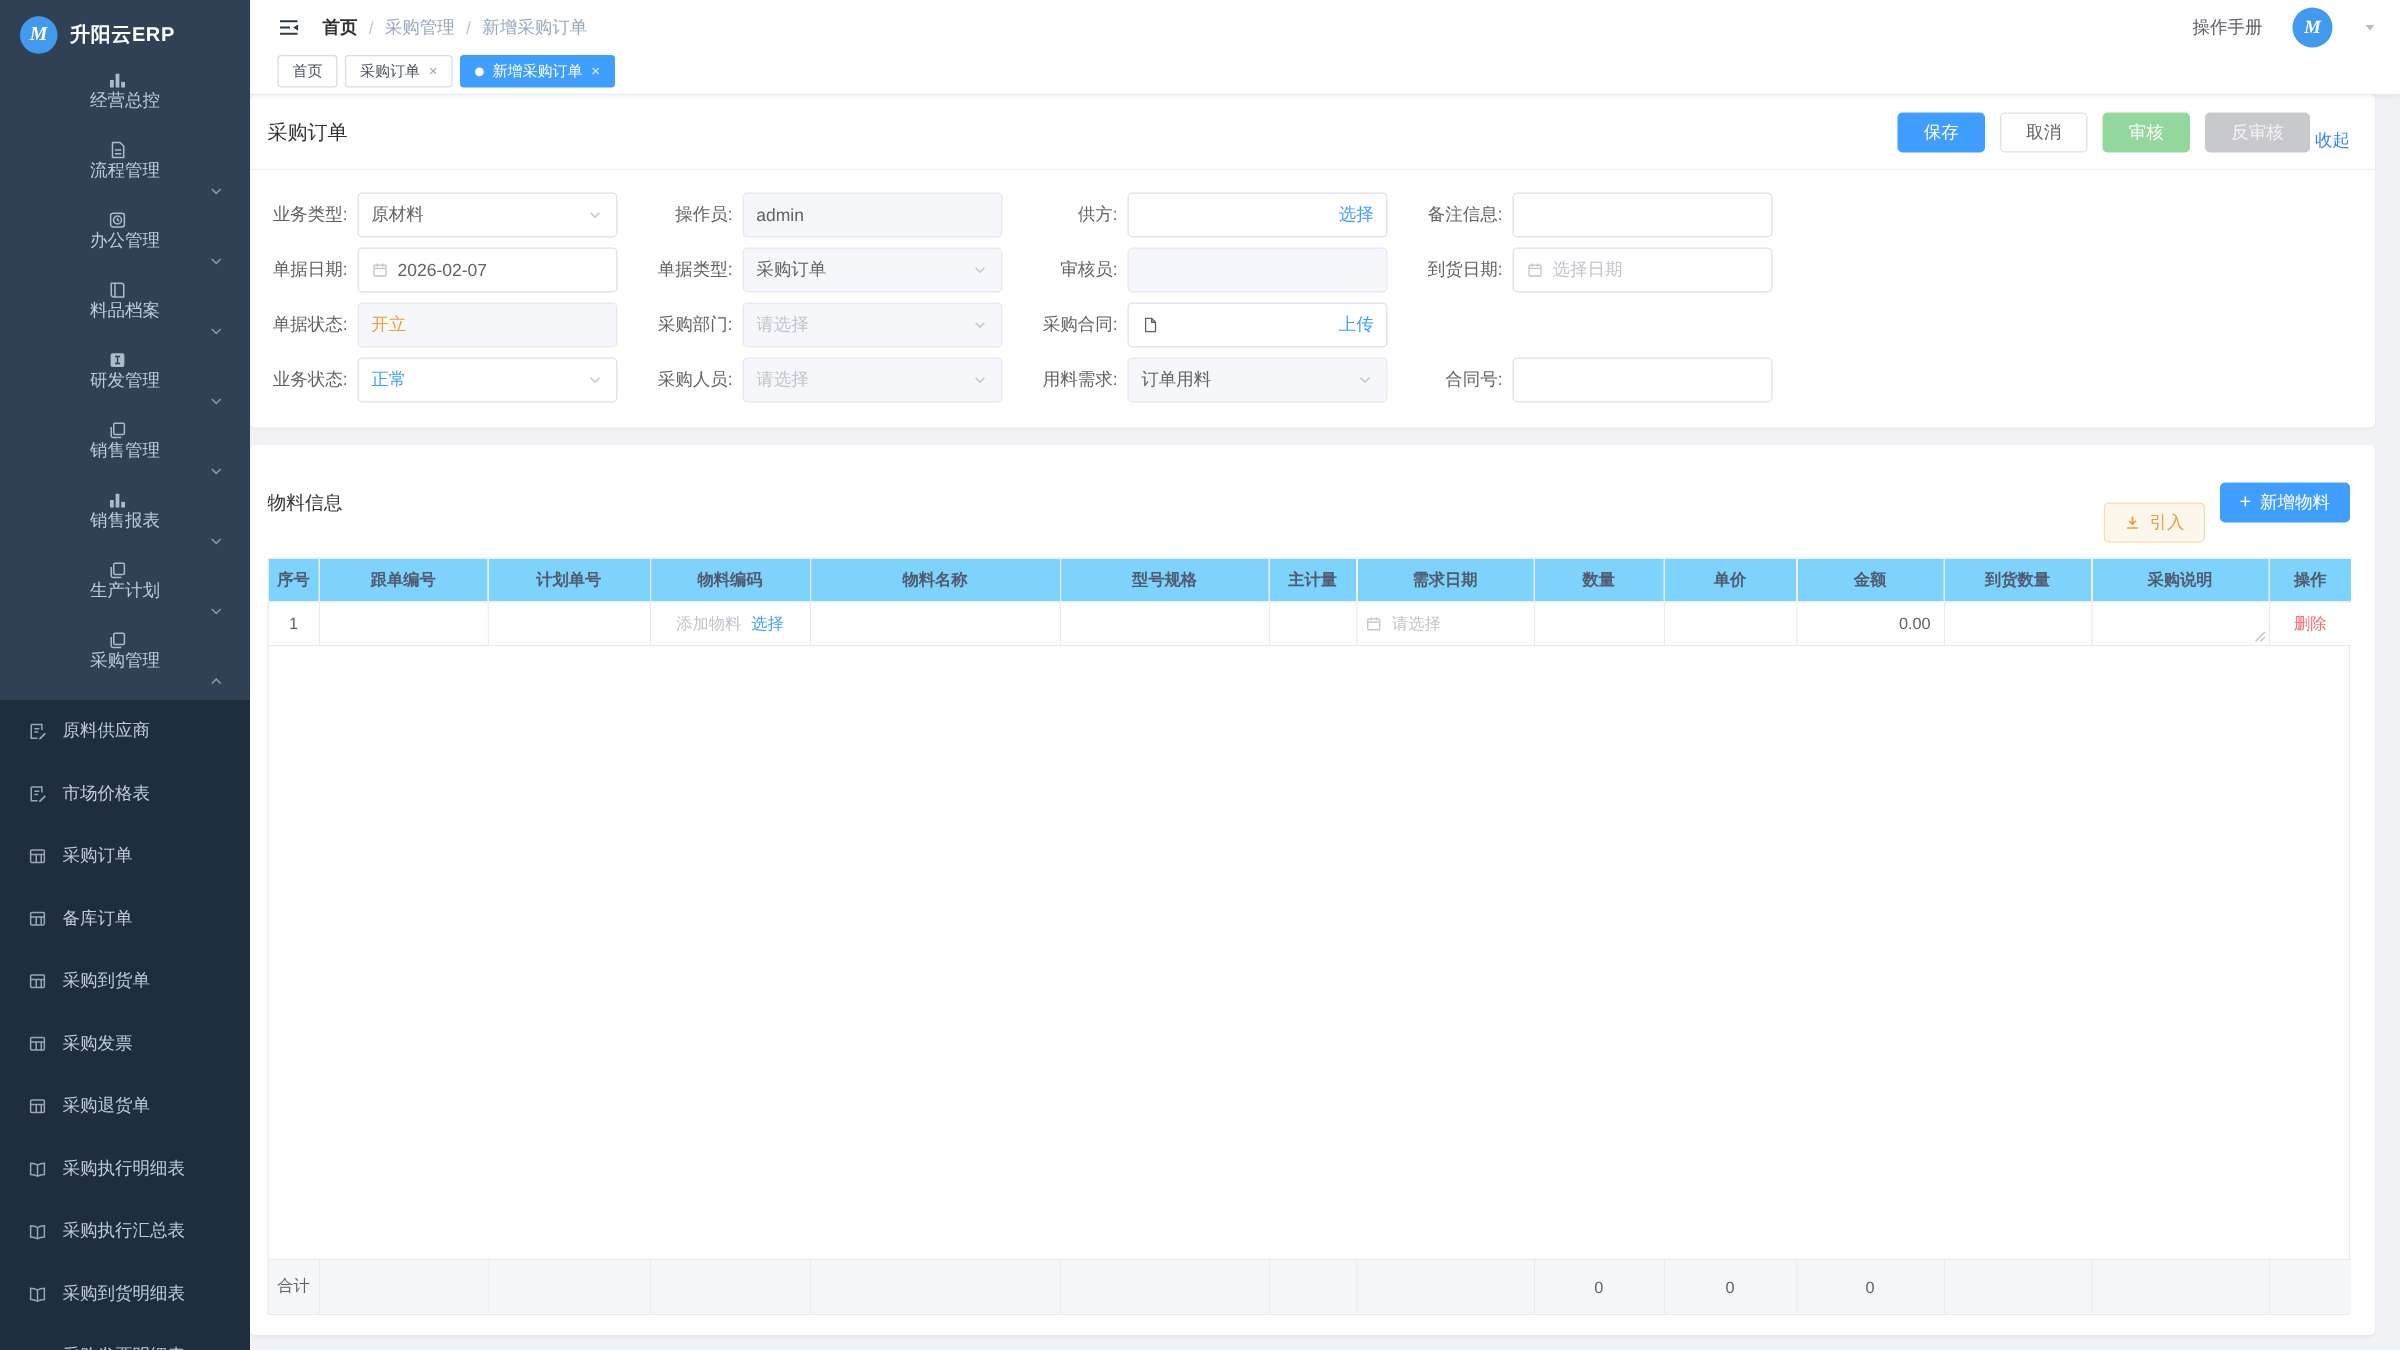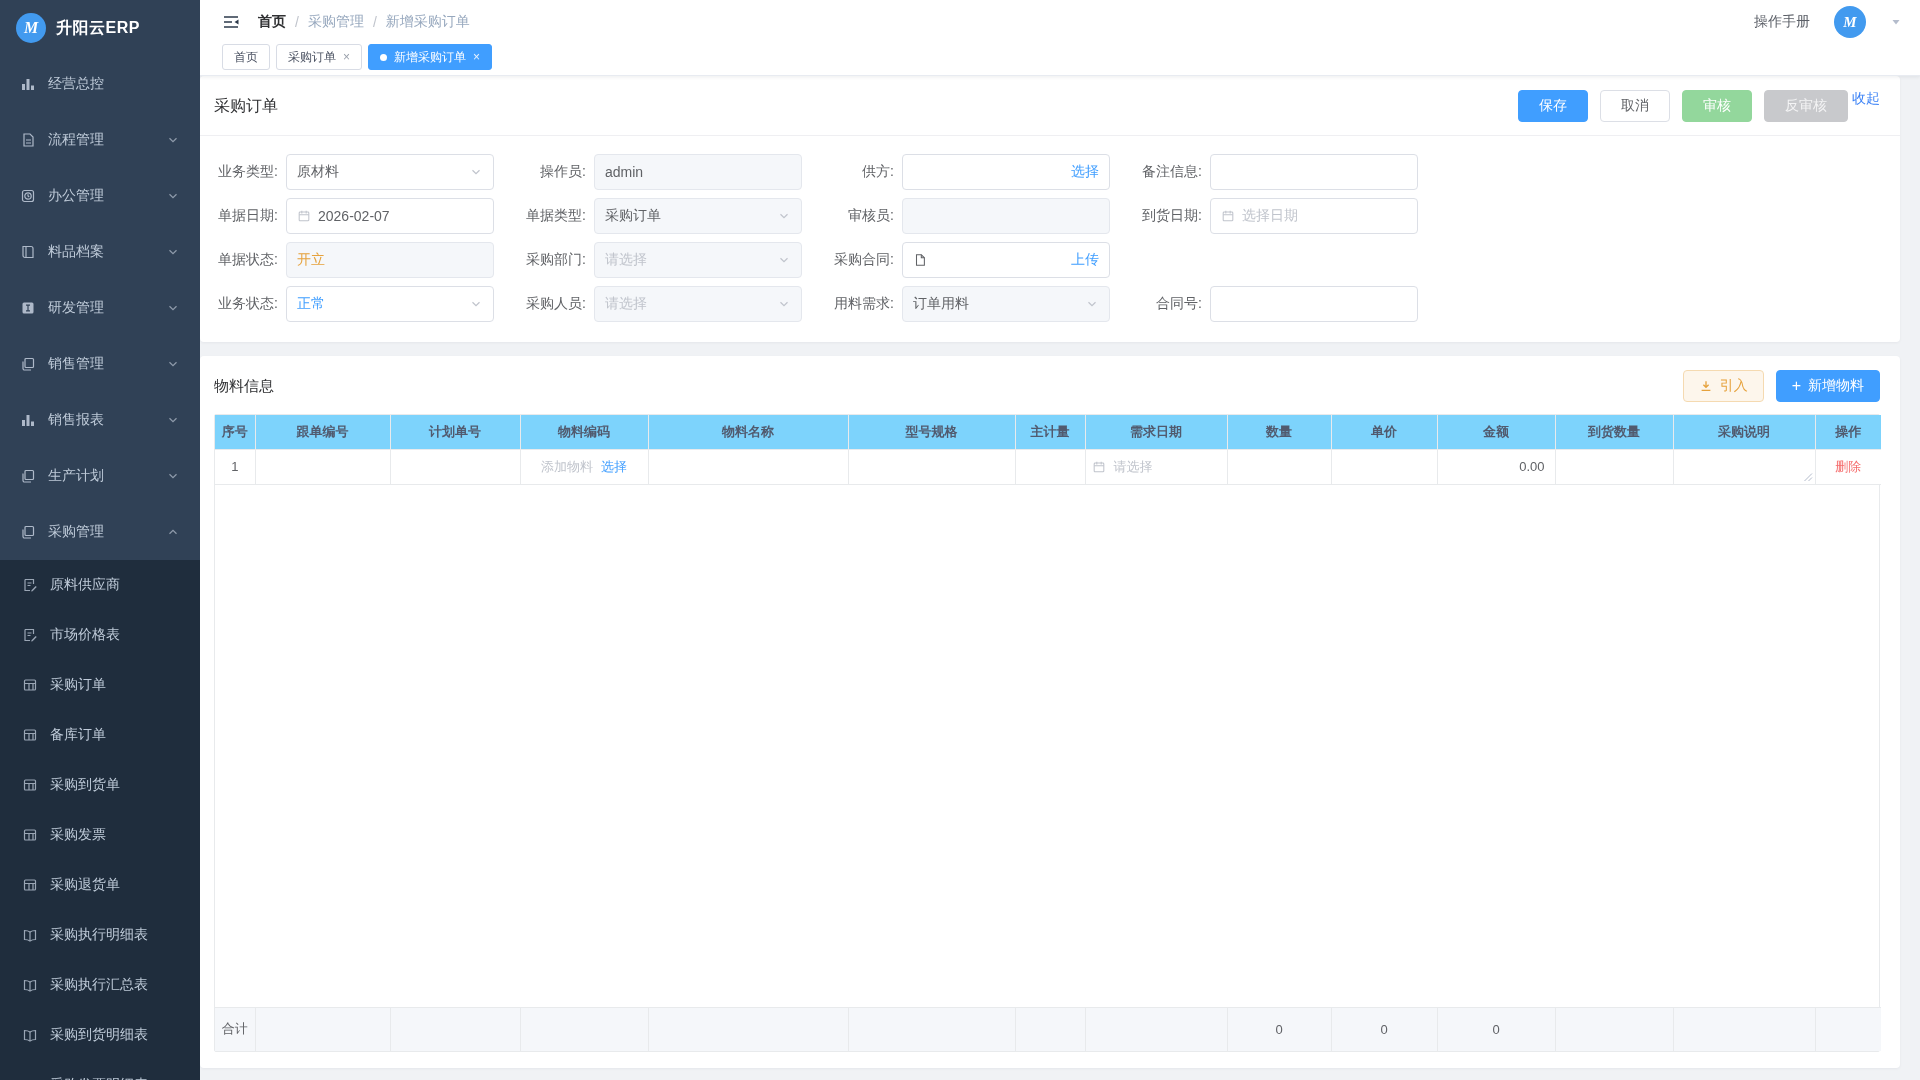--- a/index.html
+++ b/index.html
@@ -8,21 +8,21 @@
 
   
   .ic { width:16px; height:16px; flex:none; }
   .ic14 { width:14px; height:14px; flex:none; }
 
   
   .sidebar { position:fixed; left:0; top:0; width:200px; height:1080px; background:#304156; overflow:hidden; z-index:10; }
   .logo-row { height:56px; display:flex; align-items:center; padding-left:16px; gap:10px; }
   .logo-circle { width:30px; height:30px; border-radius:50%; background:#429aef; color:#fff; display:flex; align-items:center; justify-content:center; font-style:italic; font-weight:bold; font-size:16px; font-family:"Liberation Serif",serif; }
   .logo-text { color:#fff; font-size:16px; font-weight:bold; letter-spacing:.5px; }
-  .menu-item { height:56px; display:flex; align-items:center; padding:0 20px; color:#bfcbd9; cursor:pointer; }
+  .menu-item { height:56px; display:flex; align-items:center; padding:0 20px; color:#bfcbd9; cursor:pointer;flex-direction:column; }
   .menu-item .mi-ic { margin-right:12px; color:#aeb9c9; }
   .menu-item .chev { margin-left:auto; color:#8f9bab; }
   .chev.up { transform:rotate(180deg); }
   .submenu { background:#1f2d3d; }
   .submenu-item { height:50px; display:flex; align-items:center; padding:0 20px 0 22px; color:#bfcbd9; cursor:pointer; }
   .submenu-item .mi-ic { margin-right:12px; color:#9aa6b5; }
 
   
   .main { margin-left:200px; height:1080px; display:flex; flex-direction:column; background:#f0f2f5; }
   .topbar { background:#fff; box-shadow:0 1px 4px rgba(0,21,41,.08); position:relative; z-index:5; }
@@ -42,21 +42,21 @@
   .tab .x { font-size:12px; color:#9aa0ab; line-height:1; }
   .tab.active { background:#409EFF; border-color:#409EFF; color:#fff; }
   .tab.active .x { color:#e8f3ff; }
   .tab-dot { width:7px; height:7px; border-radius:50%; background:#fff; }
 
   .content { flex:1; display:flex; flex-direction:column; padding:0 20px 12px 0; overflow:hidden; min-height:0; }
   .card { background:#fff; border-radius:4px; box-shadow:0 1px 3px rgba(0,21,41,.05); }
   .card1 { margin-bottom:14px; }
   .card1-head { display:flex; align-items:center; padding:14px 20px 13px 14px; border-bottom:1px solid #efeff2; }
   .page-title { font-size:16px; color:#303133; font-weight:500; }
-  .head-actions { margin-left:auto; display:flex; align-items:flex-start; }
+  .head-actions { margin-left:auto; display:flex; align-items:flex-end; }
   .btn { height:32px; padding:0 20px; border-radius:4px; font-size:14px; border:1px solid transparent; display:inline-flex; align-items:center; justify-content:center; cursor:pointer; margin-left:12px; background:#fff; }
   .btn-primary { background:#409EFF; border-color:#409EFF; color:#fff; }
   .btn-default { border-color:#dcdfe6; color:#606266; }
   .btn-success-disabled { background:#93d79c; border-color:#93d79c; color:#fff; cursor:not-allowed; }
   .btn-info-disabled { background:#c8c9cc; border-color:#c8c9cc; color:#f4f4f5; cursor:not-allowed; }
   .link-btn { color:#3b82f6; margin-left:4px; cursor:pointer; background:none; border:none; font-size:14px; }
 
   .form-area { padding:18px 20px 20px 14px; }
   .form-row { display:flex; margin-bottom:8px; }
   .fgroup { display:flex; align-items:center; margin-right:28px; }
@@ -70,21 +70,21 @@
   .sel-chev { color:#c0c4cc; }
   .in-ic { color:#c0c4cc; }
   .doc-ic { color:#606266; }
   .alink { color:#409EFF; cursor:pointer; white-space:nowrap; }
   .spacer { flex:1; }
 
   
   .card2 { flex:1; display:flex; flex-direction:column; min-height:0; padding:14px 20px 16px 14px; }
   .card2-head { display:flex; align-items:center; }
   .sec-title { font-size:15px; color:#303133; font-weight:500; }
-  .btn-import { margin-left:auto; height:32px; padding:0 15px; border-radius:4px; background:#fdf6ec; border:1px solid #f5dab1; color:#E6A23C; display:inline-flex; align-items:center; gap:7px; font-size:14px; cursor:pointer; }
+  .btn-import { margin-left:auto; height:32px; padding:0 15px; border-radius:4px; background:#fdf6ec; border:1px solid #f5dab1; color:#E6A23C; display:inline-flex; align-items:center; gap:7px; font-size:14px; cursor:pointer;margin-top:32px; }
   .btn-add { height:32px; padding:0 15px; border-radius:4px; background:#409EFF; border:1px solid #409EFF; color:#fff; display:inline-flex; align-items:center; gap:7px; font-size:14px; cursor:pointer; margin-left:12px; }
   .plus-g { font-size:16px; line-height:1; }
 
   .tbl-wrap { flex:1; margin-top:12px; border:1px solid #e8eaec; display:flex; flex-direction:column; min-height:0; border-radius:2px; }
   table { width:100%; border-collapse:collapse; table-layout:fixed; font-size:13px; }
   th { height:34px; background:#7dd3fc; color:#515a6e; font-weight:bold; text-align:center; border-right:1px solid #e8eaec; border-bottom:1px solid #e8eaec; padding:0 4px; white-space:nowrap; overflow:hidden; }
   th:last-child { border-right:none; }
   td { height:35px; border-right:1px solid #e8eaec; border-bottom:1px solid #e8eaec; padding:0 6px; color:#606266; background:#fff; position:relative; }
   td:last-child { border-right:none; }
   .td-center { text-align:center; }

